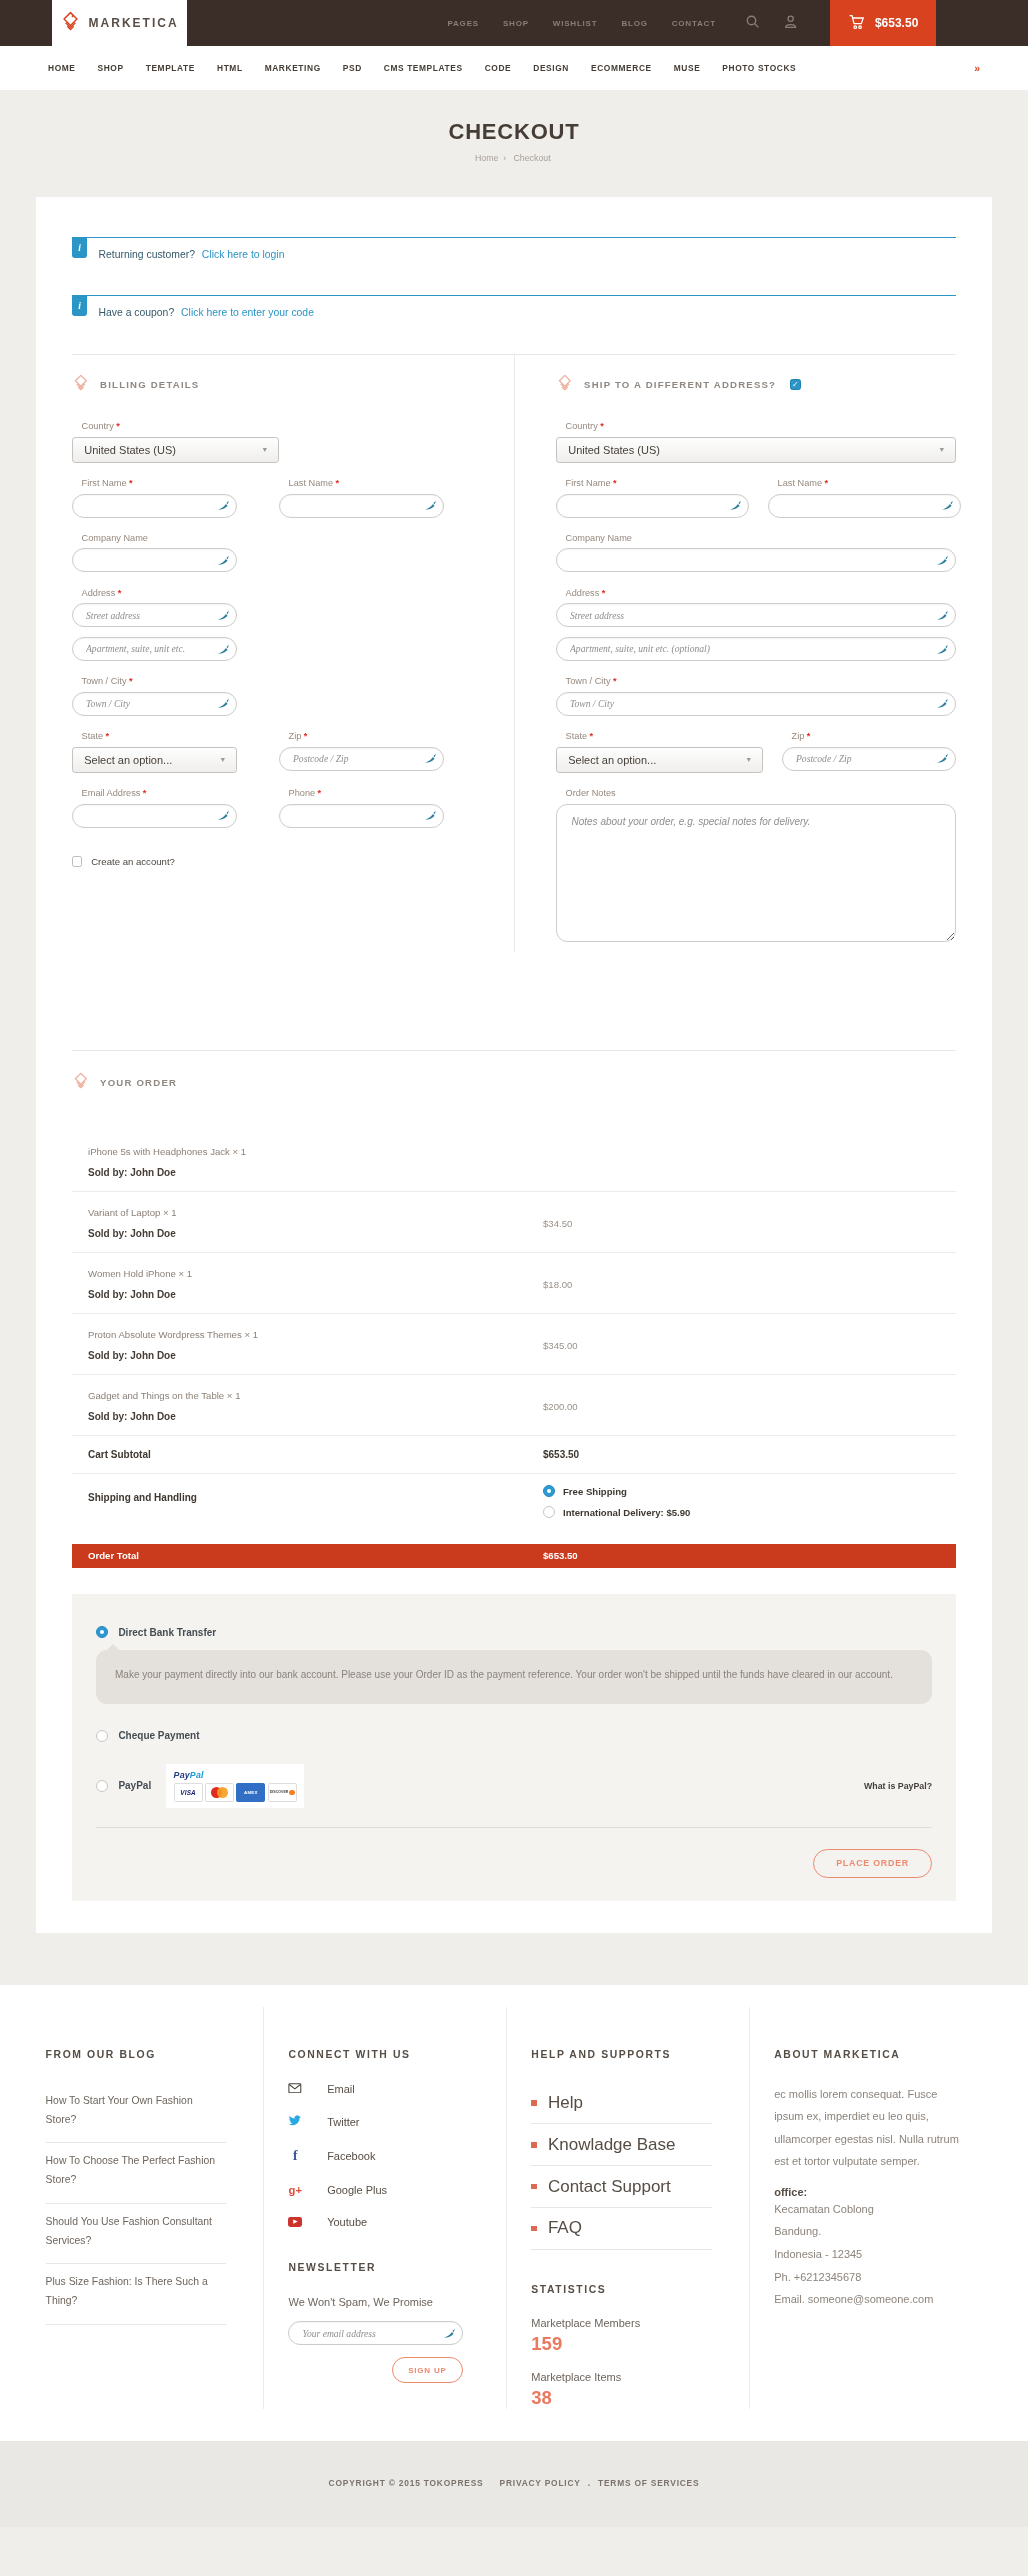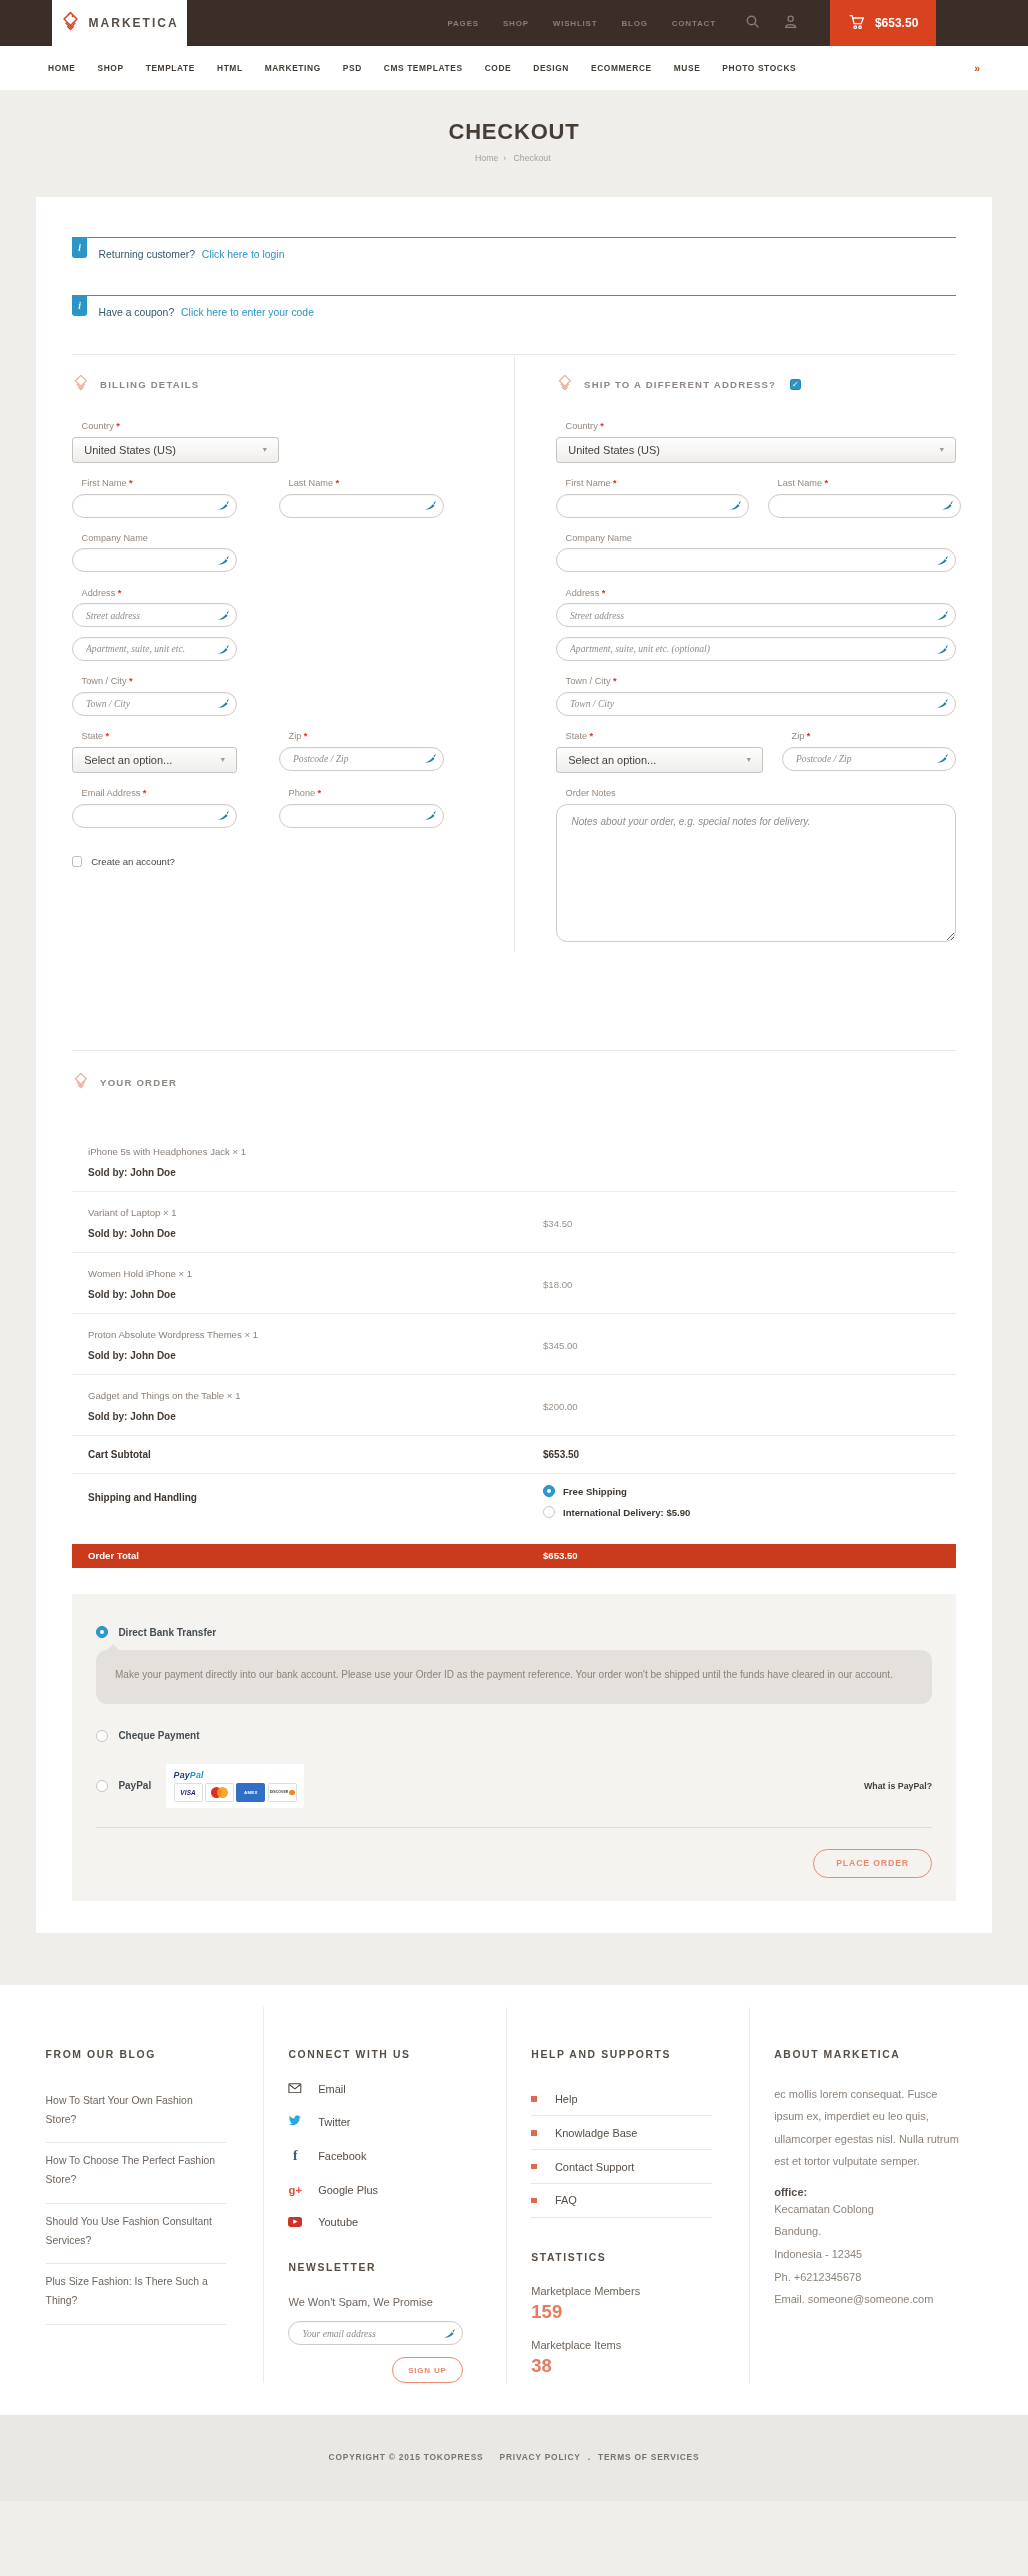--- a/index.html
+++ b/index.html
@@ -107,29 +107,29 @@
 .place-wrap{border-top:0.8px solid #dfdcd8;margin-top:19px;padding-top:21px;text-align:right}
 .btn-outline{display:inline-block;border:1.6px solid #ec8a70;color:#ec8a70;border-radius:15.3px;padding:8.8px 22px;font-size:8.8px;font-weight:bold;letter-spacing:0.8px;background:transparent;cursor:pointer}
 
 
 .footer{background:#fff;margin-top:52px;display:flex;padding:22.5px 36px 32px}
 .fc{flex:1;padding:0 24px}
 .fc + .fc{border-left:0.8px solid #edebe8}
 .fc.first{padding-left:9.6px}
 .ftitle{font-size:10.4px;font-weight:bold;letter-spacing:1.6px;color:#564d45;margin:42px 0 22.5px}
 .bitem{display:block;font-size:10.4px;color:#6e655d;line-height:1.85;padding:8px 0 13px;border-bottom:0.8px solid #e9e6e3;width:93%}
-.citem{display:flex;align-items:center;gap:16px;font-size:11px;color:#564d45;margin-bottom:20px}
+.citem{display:flex;align-items:center;gap:25px;font-size:11px;color:#564d45;margin-bottom:20px}
 .fb-f{font-family:"Liberation Serif",serif;font-weight:bold;font-size:13.7px;color:#3b5998;width:13.7px;text-align:center}
 .gp{font-weight:bold;font-size:11.2px;color:#dd4b39;width:13.7px;text-align:center}
 .yt{width:13.7px;height:9.6px;background:#cc332d;border-radius:2.4px;color:#fff;font-size:5.6px;line-height:9.6px;text-align:center}
 .note{font-size:11px;color:#6e655d;margin-bottom:13.7px}
 .nlw{width:90%}
 .signup-wrap{width:90%;text-align:right;margin-top:12px}
 .btn-sm{display:inline-block;border:1.6px solid #ec8a70;color:#ec8a70;border-radius:13.7px;padding:7.2px 15.3px;font-size:8px;font-weight:bold;letter-spacing:0.8px;cursor:pointer}
-.hitem{display:flex;align-items:center;gap:18px;font-size:11px;color:#564d45;padding:10.4px 0;border-bottom:0.8px solid #e9e6e3;width:93%}
+.hitem{display:flex;align-items:center;gap:11px;font-size:17px;color:#564d45;padding:10.4px 0;border-bottom:0.8px solid #e9e6e3;width:93%}
 .bullet{width:5.6px;height:5.6px;background:#dc6a52;flex:none}
 .stat-label{font-size:11px;color:#6e655d;margin:16px 0 4px}
 .stat-num{font-size:18.5px;font-weight:bold;color:#e97a60}
 .about-text{font-size:11px;color:#8d847c;line-height:2.05;width:97%}
 .office{font-size:11px;font-weight:bold;color:#564d45;margin-top:13px}
 .addr{font-size:11px;color:#8d847c;line-height:2.05}
 
 
 .copyright{background:#eae8e5;margin-top:0;text-align:center;padding:37px 0 39px;font-size:8.4px;font-weight:bold;letter-spacing:0.8px;color:#7b736b}
 .copyright a{color:#7b736b}

